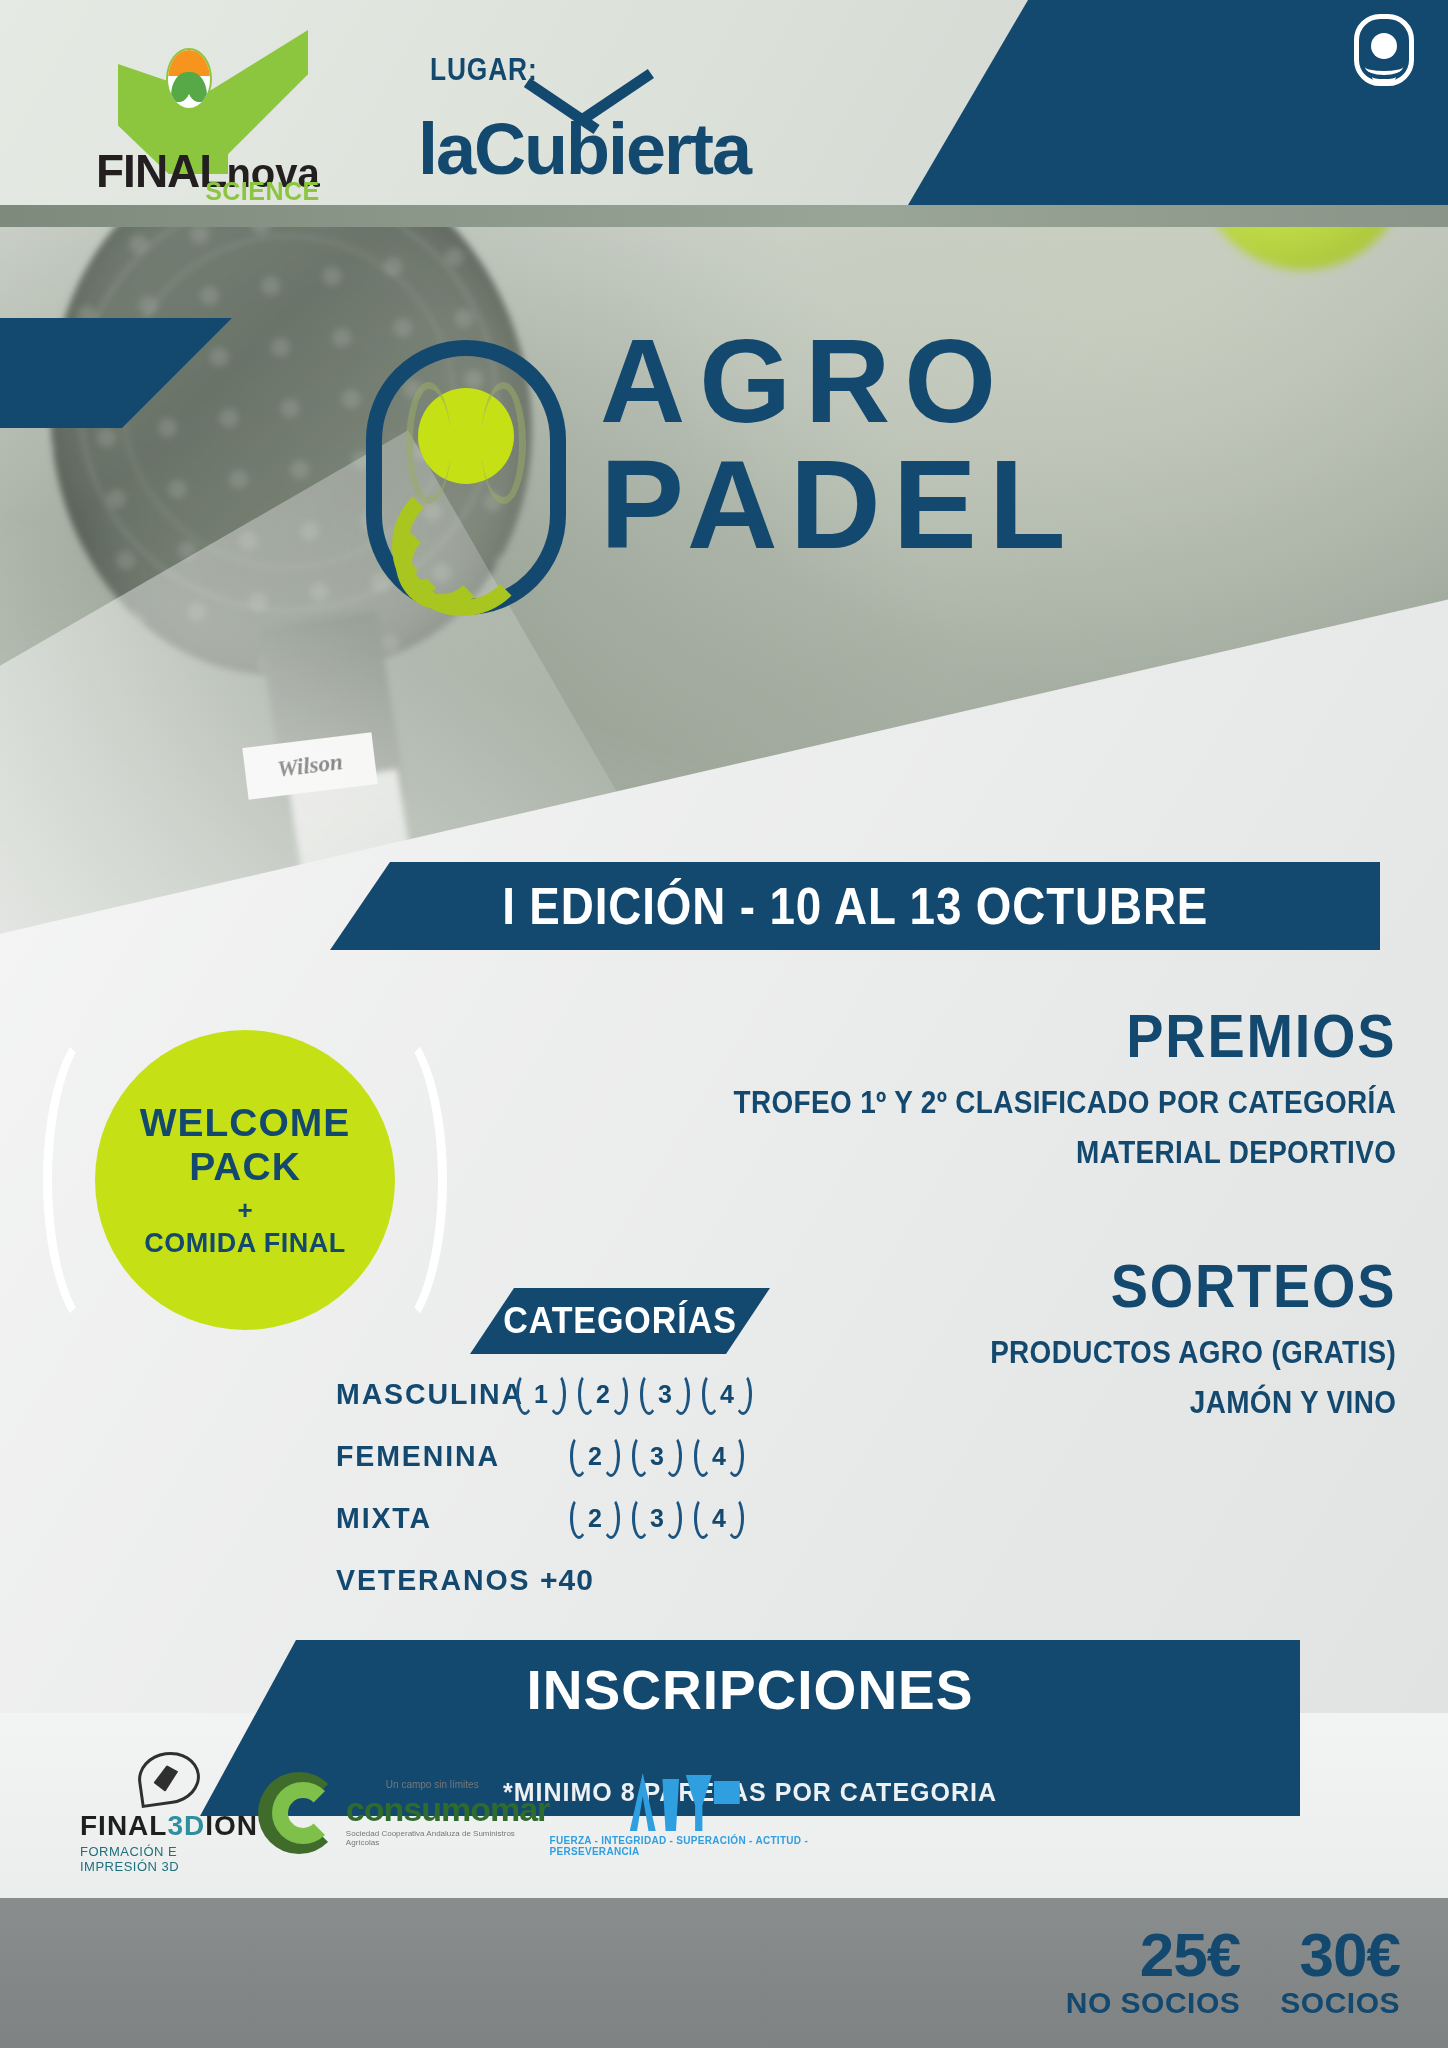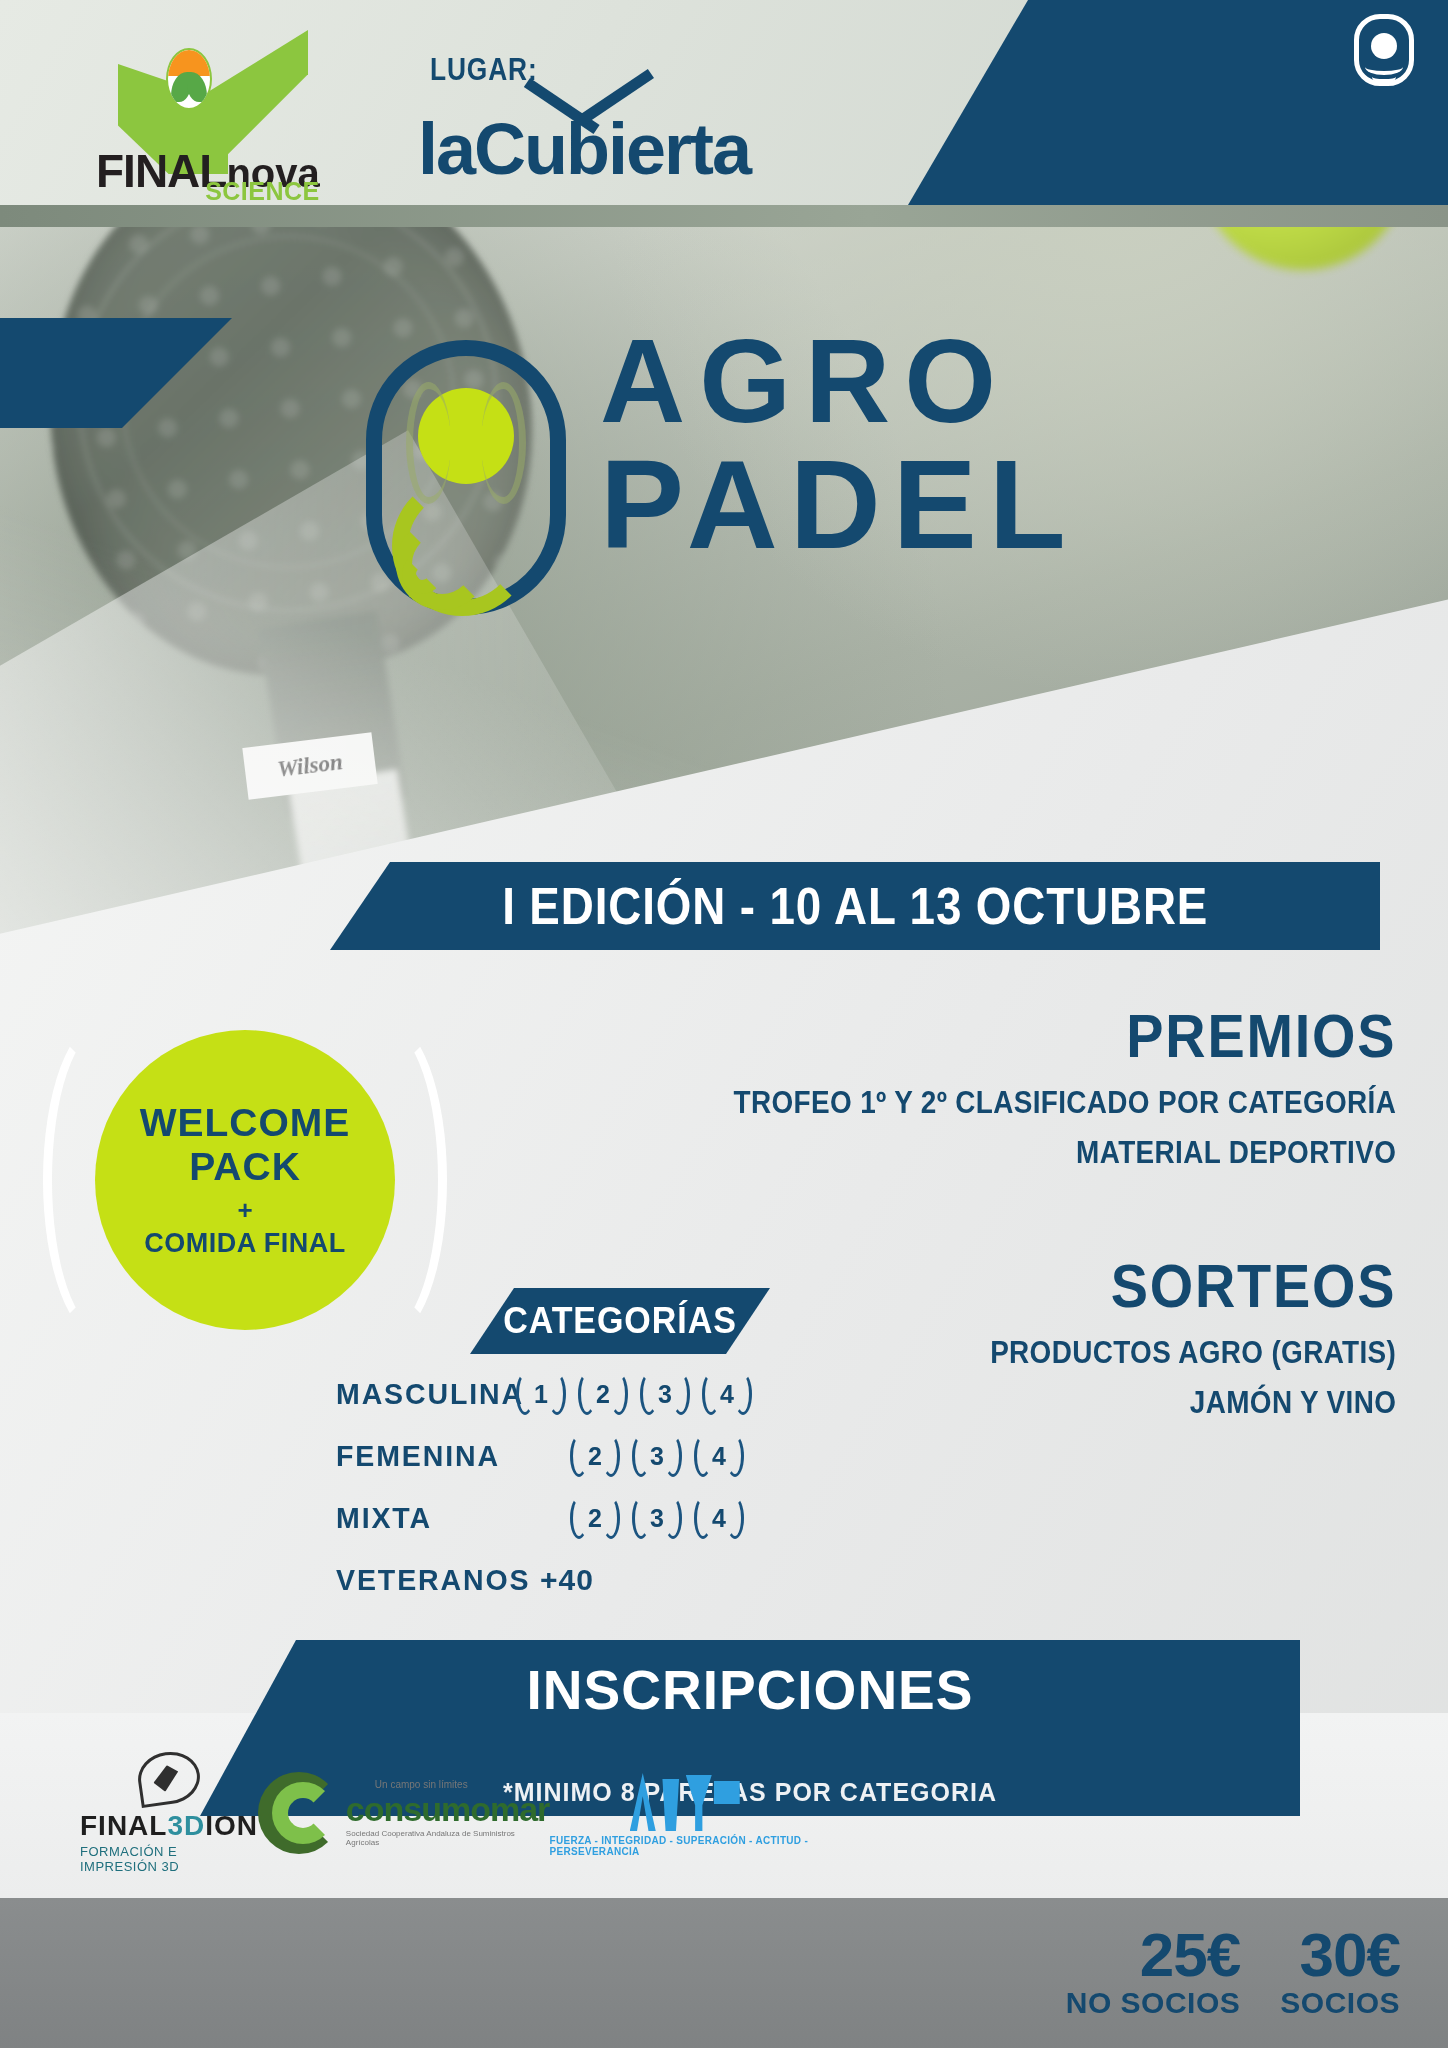--- a/index.html
+++ b/index.html
@@ -201,21 +201,21 @@
   .imp-t{font-size:28px;font-weight:bold;color:#1f1f1f;letter-spacing:1px;}
   .imp-t em{font-style:normal;color:#2e8f9e;}
   .imp-s{font-size:13px;color:#1f6f7d;letter-spacing:.5px;margin-top:2px;}
   .cons{display:flex;align-items:center;gap:6px;}
   .cons-c{position:relative;width:82px;height:82px;}
   .cons-c .o1{position:absolute;inset:0;border:20px solid #3f6b2b;border-radius:50%;
     border-right-color:transparent;}
   .cons-c .o2{position:absolute;left:14px;top:10px;width:62px;height:62px;border:16px solid #7ec04a;
     border-radius:50%;border-right-color:transparent;}
   .cons-tx{display:flex;flex-direction:column;}
-  .cons-tag{font-size:10px;color:#777;margin-left:29px;}
+  .cons-tag{font-size:10px;color:#777;margin-left:40px;}
   .cons-n{font-size:34px;font-weight:bold;color:#2f6b2d;letter-spacing:-1px;}
   .cons-sub{font-size:8px;color:#777;}
   .fisap{display:flex;flex-direction:column;align-items:center;}
   .fisap-g{display:flex;gap:2px;align-items:flex-end;height:62px;}
   .fg{width:26px;background:#2f9fe0;}
   .fg.a{height:58px;clip-path:polygon(50% 0,100% 100%,72% 100%,50% 40%,28% 100%,0 100%);}
   .fg.b{height:52px;clip-path:polygon(18% 0,82% 0,70% 100%,30% 100%);}
   .fg.c{height:56px;clip-path:polygon(0 0,100% 0,64% 54%,64% 100%,36% 100%,36% 54%);}
   .fg.d{height:50px;clip-path:polygon(0 0,100% 0,100% 46%,0 46%,0 100%);}
   .fisap-t{font-size:10px;font-weight:bold;color:#2f9fe0;margin-top:4px;letter-spacing:.3px;}

